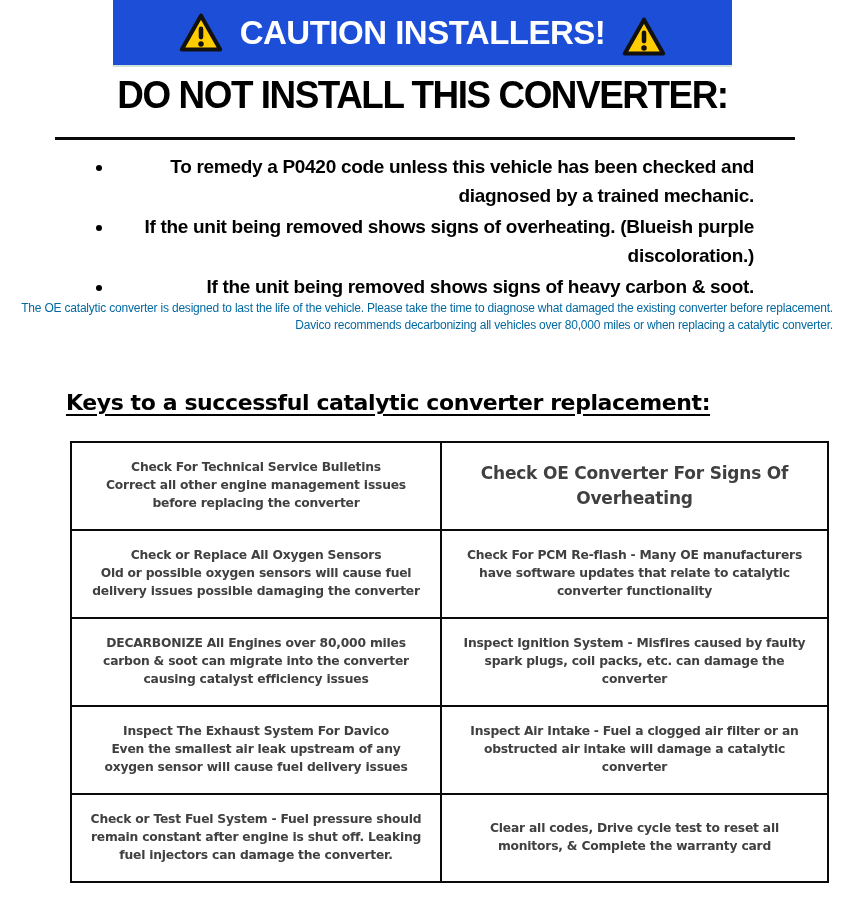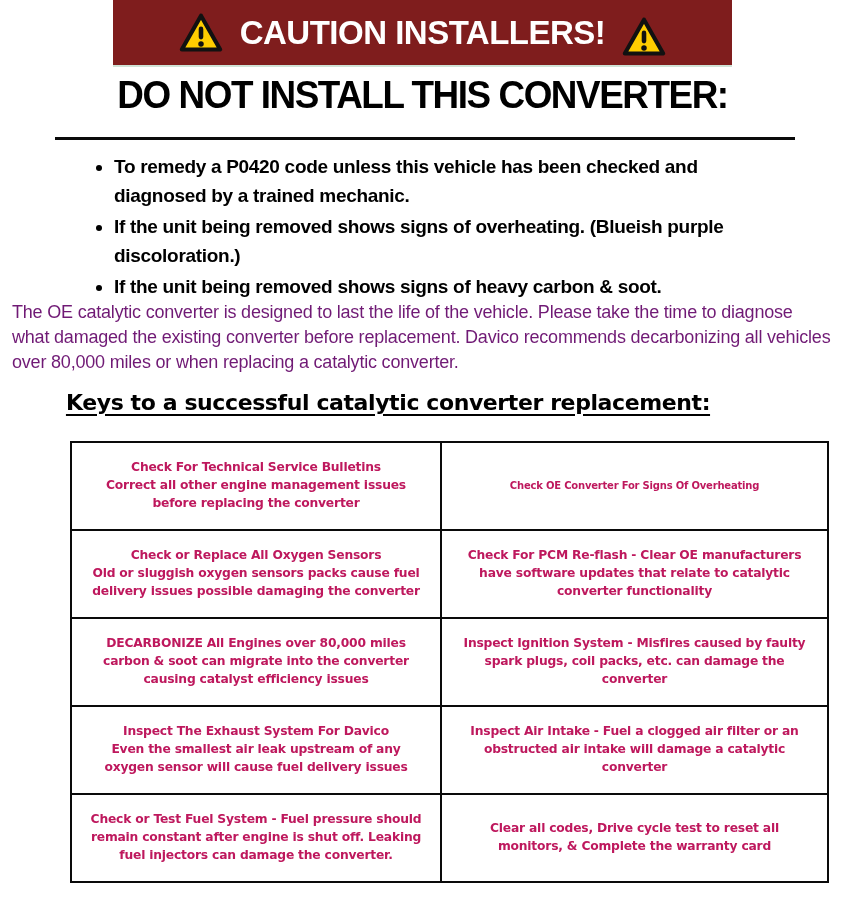--- a/index.html
+++ b/index.html
@@ -11,21 +11,21 @@
     font-family: "Liberation Sans", sans-serif;
     color: #000;
     overflow: hidden;
   }
 
   
   .banner {
     position: absolute;
     left: 113px; top: 0;
     width: 619px; height: 65px;
-    background: #7f1d1d;
+    background: #1d4ed8;
     display: flex;
     align-items: center;
     justify-content: center;
     gap: 16px;
     box-shadow: 0 2px 0 #cfe3d6;
   }
   .banner h1 {
     margin: 0;
     color: #ffffff;
     font-size: 33px;
@@ -62,33 +62,33 @@
   .bullets {
     position: absolute;
     left: 88px; top: 152px;
     width: 640px;
     margin: 0; padding: 0 0 0 26px;
     font-size: 19px;
     font-weight: 700;
     line-height: 1.53;
     letter-spacing: -0.3px;
   }
-  .bullets li { margin: 0 0 2px 0; }
+  .bullets li { margin: 0 0 2px 0; text-align: right; }
 
   
   .paragraph {
     position: absolute;
     left: 12px; top: 300px;
     width: 821px;
     margin: 0;
-    text-align: left;
-    font-size: 18px;
+    text-align: right;
+    font-size: 12px;
     font-weight: 400;
     line-height: 1.38;
-    color: #701a75;
+    color: #0369a1;
     letter-spacing: -0.2px;
   }
 
   
   .keys-heading {
     position: absolute;
     left: 0; top: 390px;
     width: 776px;
     margin: 0;
     text-align: center;
@@ -115,25 +115,25 @@
     height: 74px;
     padding: 6px 14px;
     text-align: center;
     vertical-align: middle;
     font-family: "DejaVu Sans", sans-serif;
     font-size: 12.3px;
     font-weight: 700;
     line-height: 1.45;
     letter-spacing: -0.2px;
     white-space: pre-line;
-    color: #be185d;
+    color: #404040;
   }
   .keys-table td.col-left  { width: 340px; }
   .keys-table td.col-right { width: 357px; }
-  .keys-table tr:first-child td.col-right { font-size: 10px; }
+  .keys-table tr:first-child td.col-right { font-size: 17px; }
 </style>
 </head>
 <body>
 
 <div class="page">
 
   <header class="banner">
     <svg class="warn-icon left" viewBox="0 0 100 92" aria-hidden="true">
       <path d="M50 8 L92 82 L8 82 Z" fill="#ffcd00" stroke="#111111" stroke-width="9" stroke-linejoin="round"></path>
       <rect x="45" y="32" width="10" height="28" rx="5" fill="#111111"></rect>
@@ -163,22 +163,22 @@
 
   <table class="keys-table">
     <tbody>
       <tr>
         <td class="col-left">Check For Technical Service Bulletins
 Correct all other engine management issues before replacing the converter</td>
         <td class="col-right">Check OE Converter For Signs Of Overheating</td>
       </tr>
       <tr>
         <td class="col-left">Check or Replace All Oxygen Sensors
-Old or sluggish oxygen sensors packs cause fuel delivery issues possible damaging the converter</td>
-        <td class="col-right">Check For PCM Re-flash - Clear OE manufacturers have software updates that relate to catalytic converter functionality</td>
+Old or possible oxygen sensors will cause fuel delivery issues possible damaging the converter</td>
+        <td class="col-right">Check For PCM Re-flash - Many OE manufacturers have software updates that relate to catalytic converter functionality</td>
       </tr>
       <tr>
         <td class="col-left">DECARBONIZE All Engines over 80,000 miles carbon &amp; soot can migrate into the converter causing catalyst efficiency issues</td>
         <td class="col-right">Inspect Ignition System - Misfires caused by faulty spark plugs, coil packs, etc. can damage the converter</td>
       </tr>
       <tr>
         <td class="col-left">Inspect The Exhaust System For Davico
 Even the smallest air leak upstream of any oxygen sensor will cause fuel delivery issues</td>
         <td class="col-right">Inspect Air Intake - Fuel a clogged air filter or an obstructed air intake will damage a catalytic converter</td>
       </tr>

